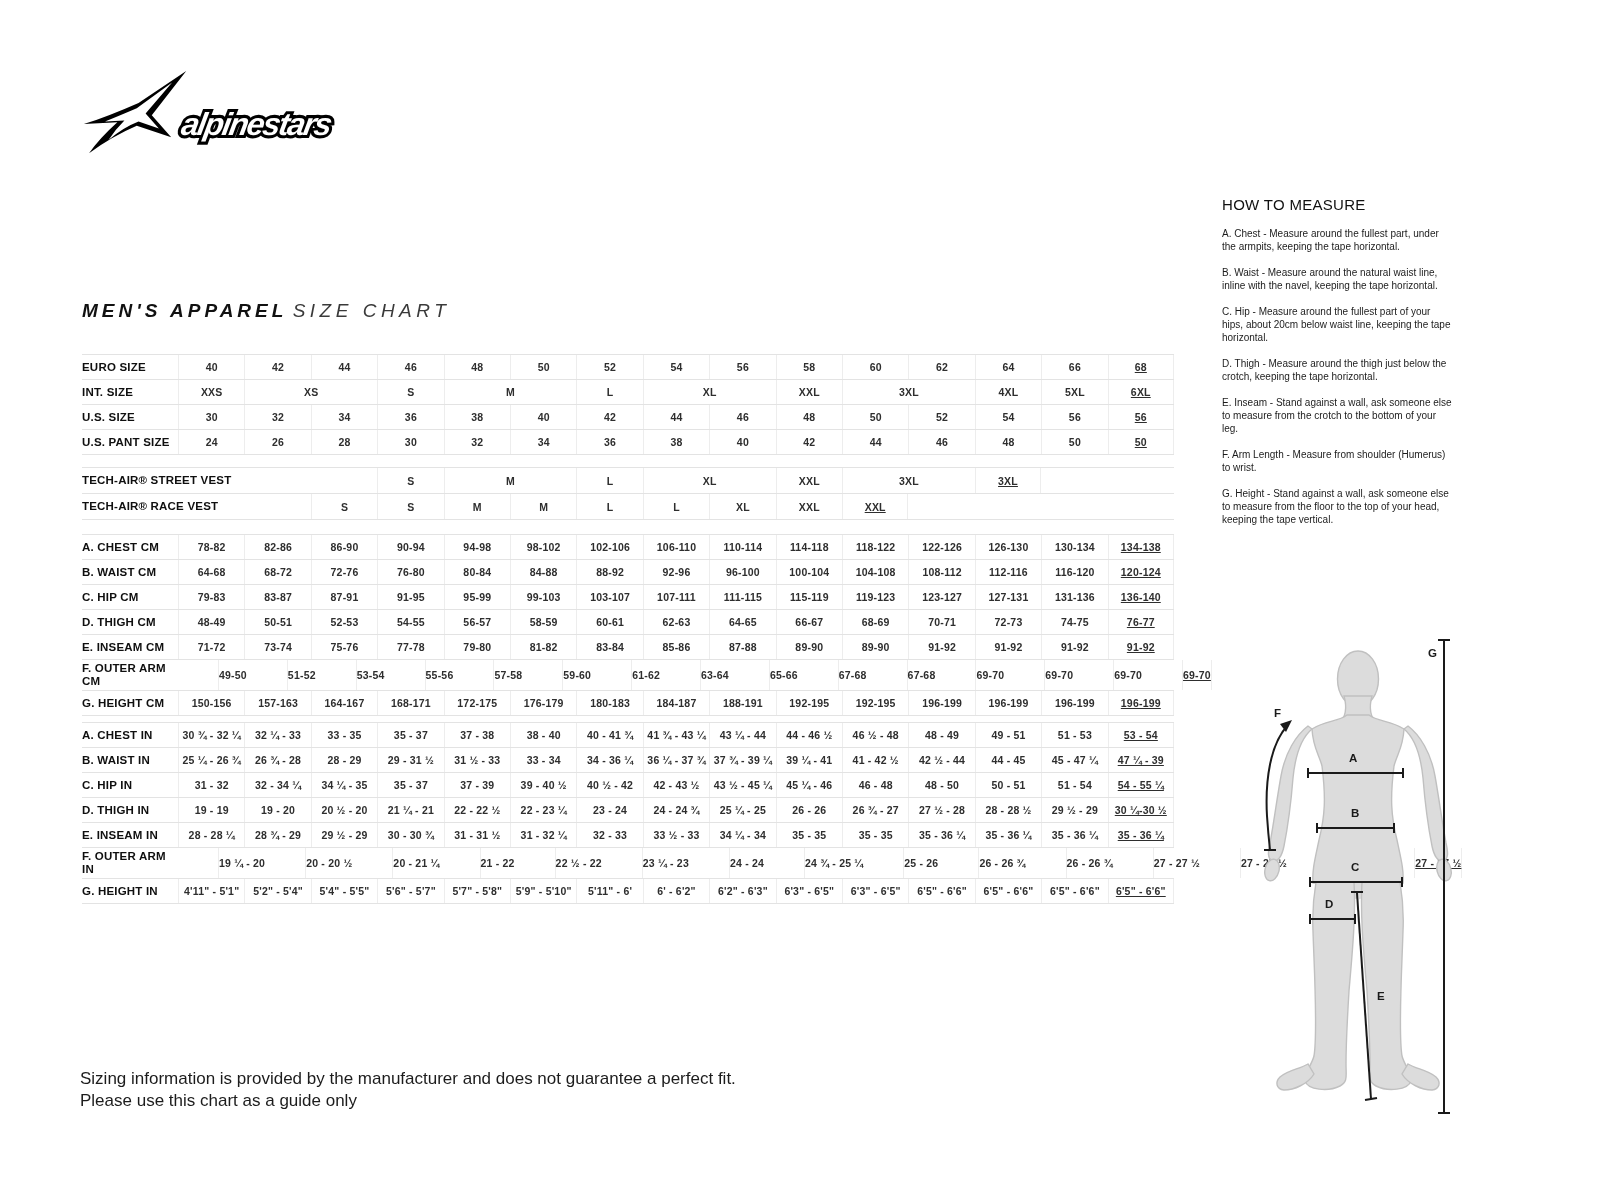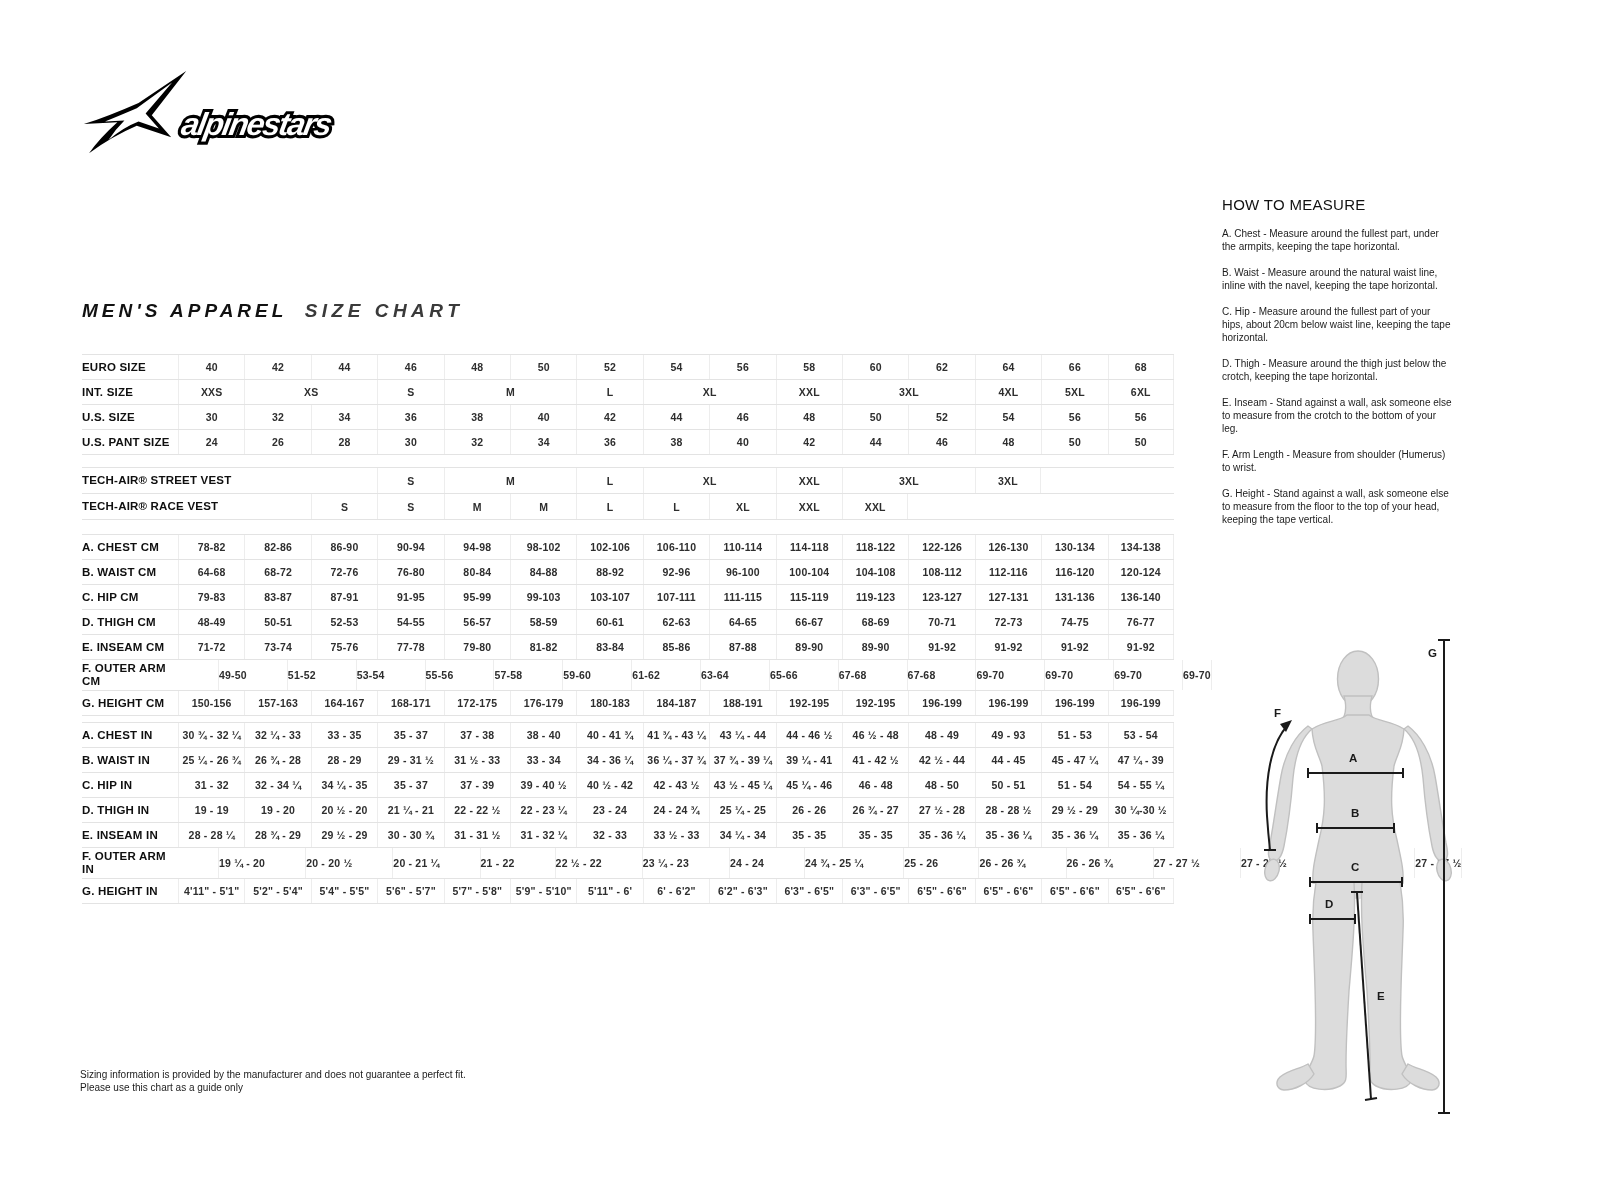--- a/index.html
+++ b/index.html
@@ -5,44 +5,44 @@
   html,body{margin:0;padding:0;}
   body{
     width:1600px;height:1200px;position:relative;background:#ffffff;
     font-family:"Liberation Sans",sans-serif;color:#1a1a1a;overflow:hidden;
   }
   
   .logo{position:absolute;left:82px;top:66px;}
   
   .pagetitle{position:absolute;left:82px;top:300px;font-style:italic;white-space:nowrap;font-size:19px;}
   .pagetitle .main{font-weight:700;letter-spacing:4px;color:#111;}
-  .pagetitle .sub{font-weight:700;letter-spacing:4.5px;color:#3a3a3a;margin-left:12px;text-align:right;}
+  .pagetitle .sub{font-weight:400;letter-spacing:4.5px;color:#3a3a3a;text-align:right;}
   
   .size-table{position:absolute;left:82px;top:354px;width:1092px;}
   .tgroup{border-bottom:1px solid #e3e3e3;}
   .g-sizes{margin-bottom:12px;text-align:right;}
   .g-techair{margin-bottom:14px;}
   .g-cm{margin-bottom:6px;}
   .trow{display:grid;grid-template-columns:96px repeat(15,1fr);height:24px;border-top:1px solid #e3e3e3;}
   .g-techair .trow{height:25px;}
   .trow.tall{height:30px;gap:40px;}
   .tlabel{display:flex;align-items:center;font-weight:700;font-size:11.5px;letter-spacing:0.2px;line-height:1.1;color:#0f0f0f;}
   .g-techair .tlabel{white-space:nowrap;overflow:visible;}
   .tcell{display:flex;align-items:center;justify-content:center;font-weight:700;font-size:10.5px;
          color:#2e2e2e;border-left:1px solid #ededed;letter-spacing:0.2px;white-space:nowrap;}
-  .tcell:last-child{border-right:1px solid #ededed;}
+  .tcell:last-child{border-right:1px solid #ededed;text-decoration:underline;}
   .tcell.nb{border-left:none;}
   
   .measure{position:absolute;left:1222px;top:196px;width:232px;}
   .measure h3{font-size:15px;font-weight:400;margin:0 0 14px 0;letter-spacing:0.3px;color:#111;}
   .measure p{font-size:10px;line-height:1.3;margin:0 0 13px 0;color:#1c1c1c;}
   
   .diagram{position:absolute;left:1228px;top:626px;width:242px;height:496px;}
   
-  .footer{position:absolute;left:80px;top:1068px;font-size:10px;line-height:1.3;color:#1c1c1c;}
+  .footer{position:absolute;left:80px;top:1068px;font-size:17px;line-height:1.3;color:#1c1c1c;}
 </style>
 </head>
 <body>
 
 <div class="logo">
   <svg width="265" height="95" viewBox="0 0 300 100">
     <g>
       <path d="M118 2 L64 38 Q30 53 2 62 L40 60 Q20 78 8 95 Q34 76 62 64 L101 77 L79 52 Z" fill="#000"></path>
       <path d="M102 15 L62 44 Q41 53 26 59 L48 58 Q37 69 30 80 Q46 66 64 59 L87 67 L72 50 Z" fill="#fff"></path>
     </g>
@@ -293,21 +293,21 @@
         <div class="tcell">33 - 35</div>
         <div class="tcell">35 - 37</div>
         <div class="tcell">37 - 38</div>
         <div class="tcell">38 - 40</div>
         <div class="tcell">40 - 41 ¾</div>
         <div class="tcell">41 ¾ - 43 ¼</div>
         <div class="tcell">43 ¼ - 44</div>
         <div class="tcell">44 - 46 ½</div>
         <div class="tcell">46 ½ - 48</div>
         <div class="tcell">48 - 49</div>
-        <div class="tcell">49 - 93</div>
+        <div class="tcell">49 - 51</div>
         <div class="tcell">51 - 53</div>
         <div class="tcell">53 - 54</div>
       </div>
       <div class="trow">
         <div class="tlabel">B. WAIST IN</div>
         <div class="tcell">25 ¼ - 26 ¾</div>
         <div class="tcell">26 ¾ - 28</div>
         <div class="tcell">28 - 29</div>
         <div class="tcell">29 - 31 ½</div>
         <div class="tcell">31 ½ - 33</div>

